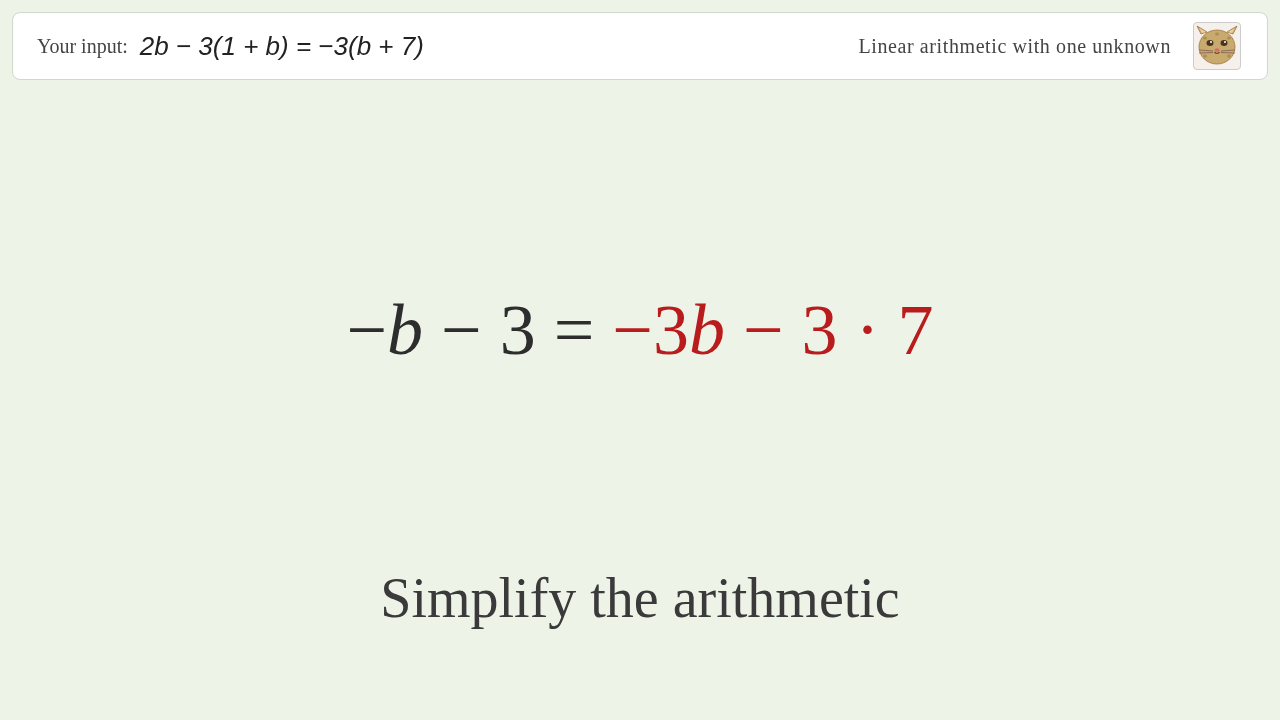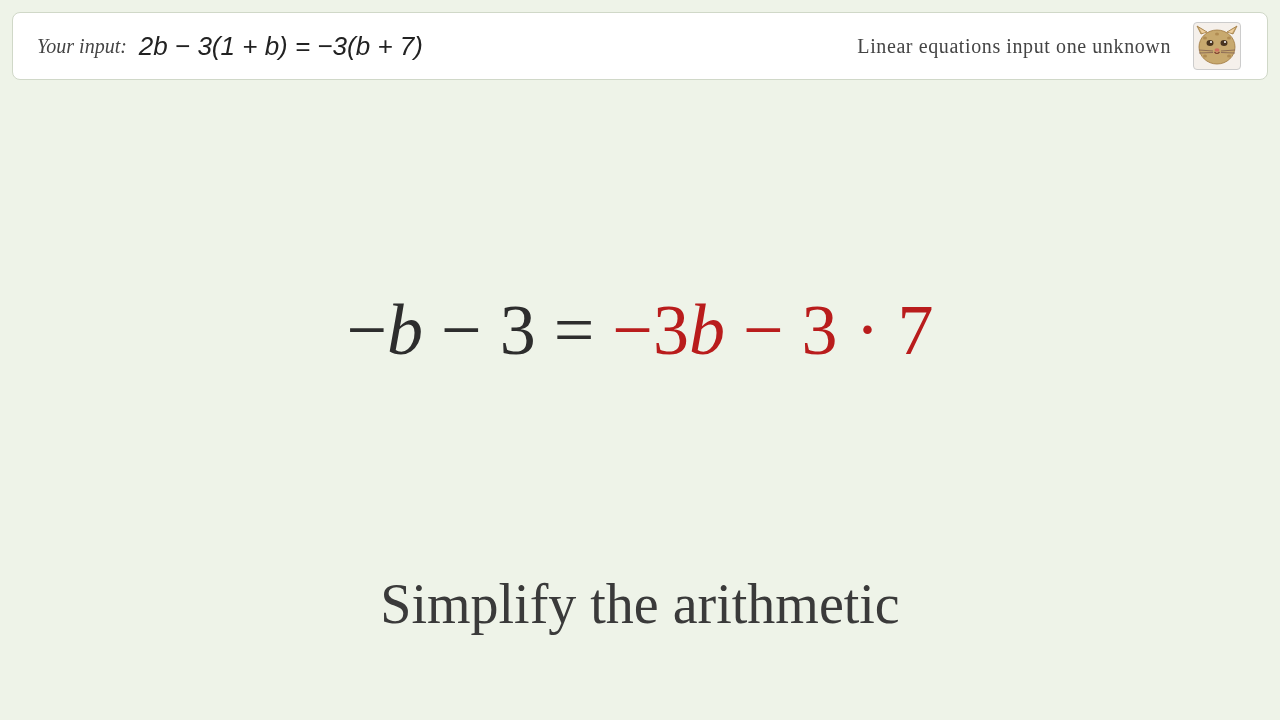--- a/index.html
+++ b/index.html
@@ -38,21 +38,20 @@
       align-items: center;
       gap: 12px;
       flex: 1;
     }
 
     .your-input-label {
       font-family: Georgia, serif;
       font-size: 20px;
       color: #444;
       white-space: nowrap;
-      font-style: italic;
     }
 
     .input-equation {
       font-family: Liberation Sans, sans-serif;
       font-size: 26px;
       color: #222;
       font-style: italic;
     }
 
     .category-label {
@@ -116,41 +115,41 @@
     .eq-red {
       color: #b91c1c;
     }
 
     .equation-display span {
       display: inline;
     }
 
     .simplify-label {
       position: absolute;
-      bottom: 84px;
+      bottom: 90px;
       left: 0;
       right: 0;
       text-align: center;
       font-family: Georgia, 'Times New Roman', serif;
       font-size: 56px;
       color: #3a3a3a;
       font-style: normal;
     }
   </style>
 </head>
 <body>
 
 <div class="top-bar">
   <div class="input-label-area">
     <span class="your-input-label">Your input:</span>
     <span class="input-equation">
       2<i>b</i> − 3(1 + <i>b</i>) = −3(<i>b</i> + 7)
     </span>
   </div>
-  <span class="category-label">Linear equations input one unknown</span>
+  <span class="category-label">Linear arithmetic with one unknown</span>
   <div class="logo-area">
     <div class="leopard-icon">
 
       <svg width="44" height="44" viewBox="0 0 44 44">
 
         <ellipse cx="22" cy="23" rx="18" ry="17" fill="#c8a96e" stroke="#a07840" stroke-width="0.8"></ellipse>
 
         <polygon points="6,10 2,2 12,8" fill="#c8a96e" stroke="#a07840" stroke-width="0.8"></polygon>
         <polygon points="38,10 42,2 32,8" fill="#c8a96e" stroke="#a07840" stroke-width="0.8"></polygon>
 

